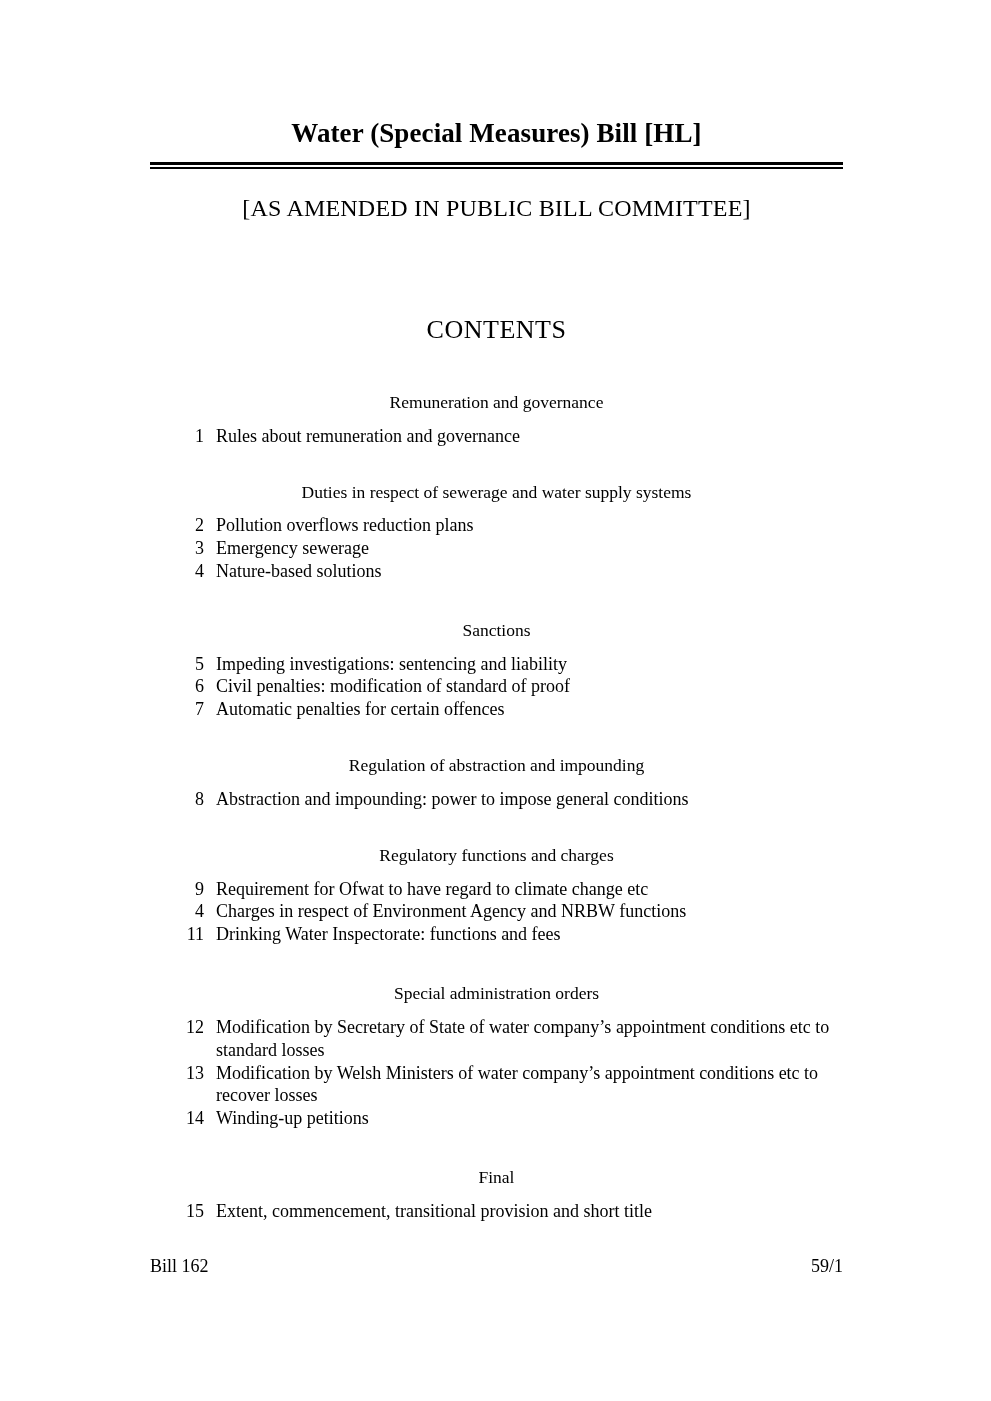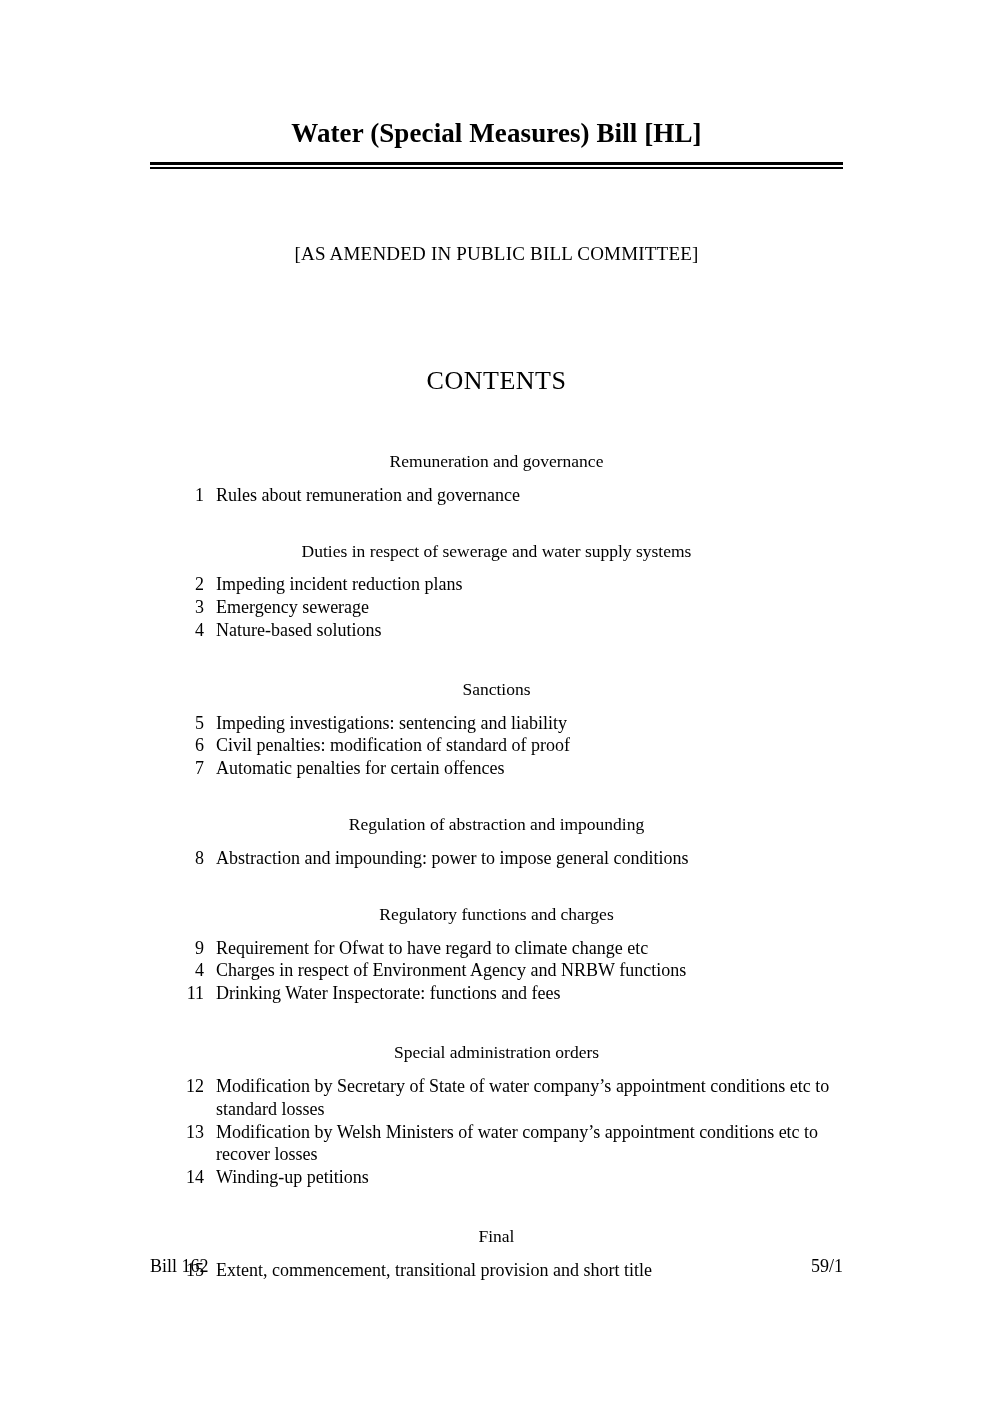--- a/index.html
+++ b/index.html
@@ -53,31 +53,31 @@
   }
   .rule-thin {
     height: 1.5px;
     background: #000;
     width: 100%;
   }
 
   
   .amend-note {
     text-align: center;
-    font-size: 19px;
-    margin: 0;
-    padding-top: 74px;
+    font-size: 24px;
+    margin: 0;
+    padding-top: 26px;
     letter-spacing: 0.2px;
   }
 
   
   .contents-heading {
     text-align: center;
     font-size: 26px;
-    margin: 8px;
+    margin: 0;
     padding-top: 93px;
     font-weight: normal;
     letter-spacing: 0.5px;
   }
 
   
   .toc {
     padding-top: 46px;
   }
   .toc-section {
@@ -153,21 +153,21 @@
         </ul>
       </div>
 
       <div class="gap-md"></div>
 
       <div class="toc-section">
         <div class="section-heading">Duties in respect of sewerage and water supply systems</div>
         <ul class="toc-items">
           <li class="toc-item">
             <span class="toc-num">2</span>
-            <span class="toc-text">Impeding incident reduction plans</span>
+            <span class="toc-text">Pollution overflows reduction plans</span>
           </li>
           <li class="toc-item">
             <span class="toc-num">3</span>
             <span class="toc-text">Emergency sewerage</span>
           </li>
           <li class="toc-item">
             <span class="toc-num">4</span>
             <span class="toc-text">Nature-based solutions</span>
           </li>
         </ul>

